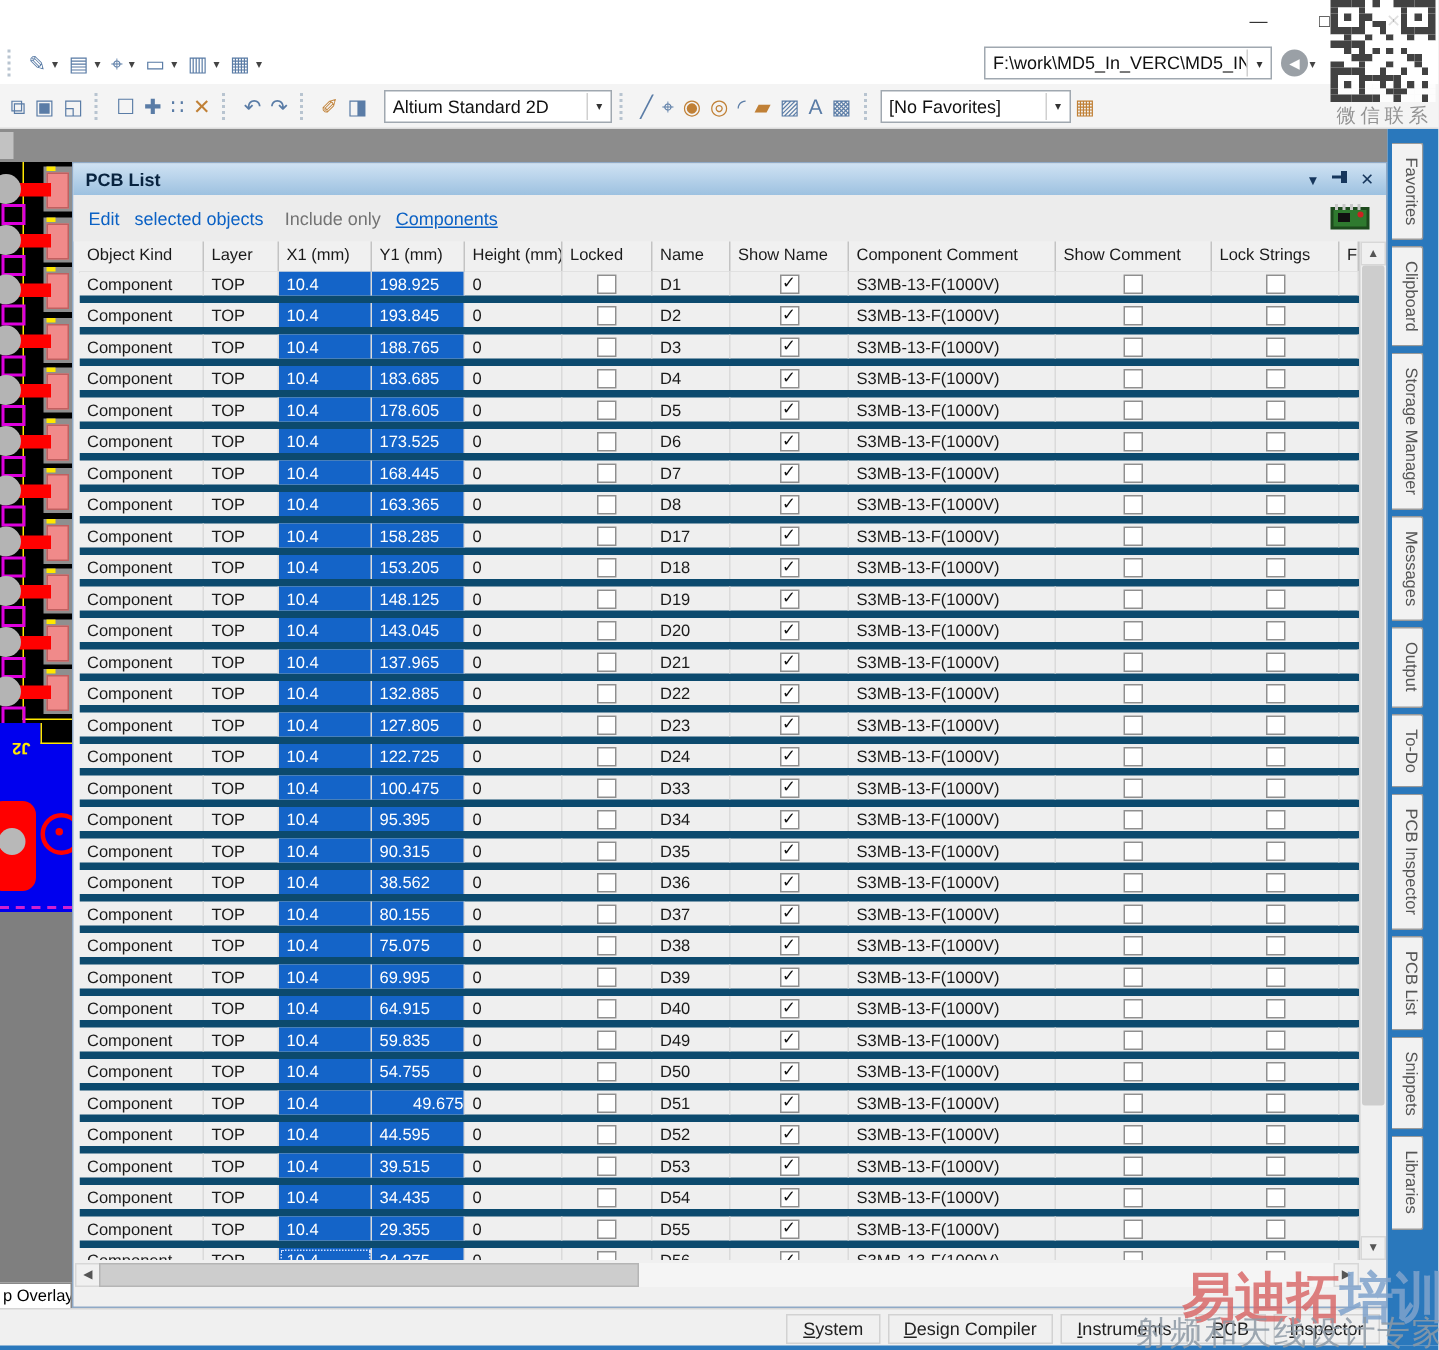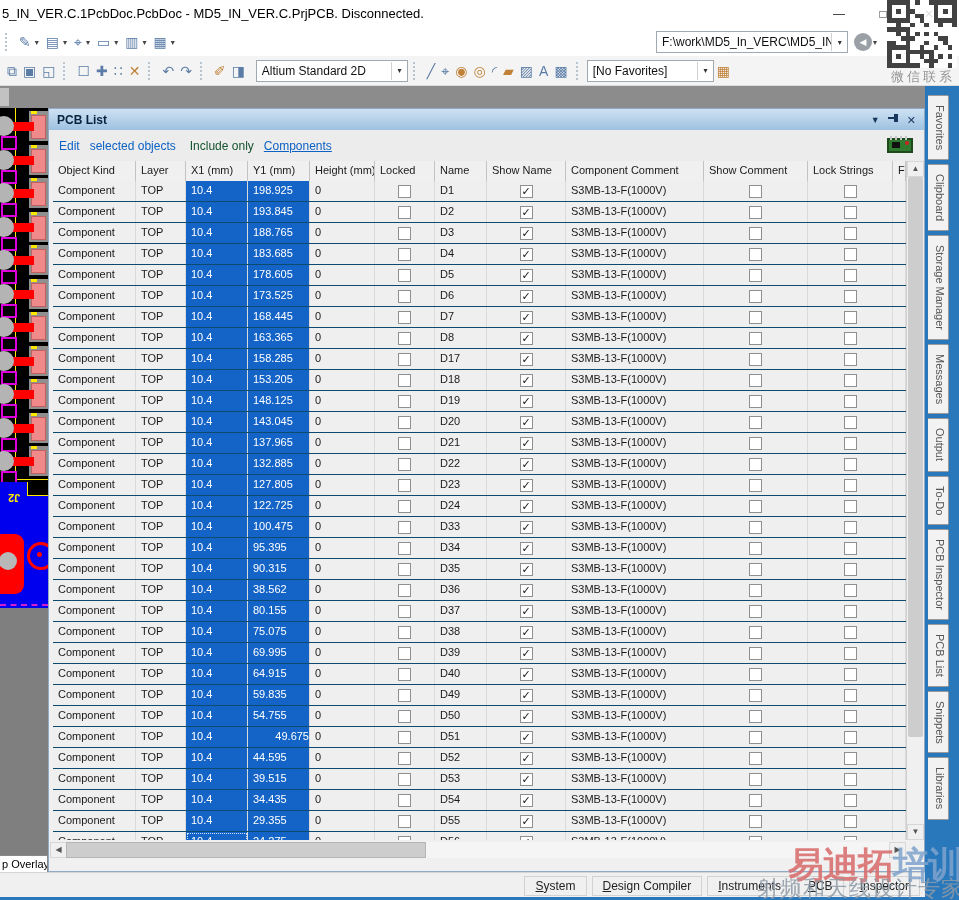--- a/index.html
+++ b/index.html
@@ -43,28 +43,28 @@
 
   
   .panel{left:48px;top:108px;width:877px;height:764px;background:#f0f0f0;border:1px solid #8fa9c6;box-sizing:border-box;}
   .panel-titlebar{left:0;top:0;width:875px;height:21px;background:linear-gradient(#cfe2f3,#9dc1e0);display:flex;align-items:center;}
   .panel-title{font-weight:bold;font-size:12px;color:#08233f;padding-left:8px;}
   .panel-btns{margin-left:auto;display:flex;align-items:center;gap:8px;padding-right:8px;color:#16365c;}
   .panel-btn{font-size:9px;line-height:12px;}
   .panel-toolbar{left:0;top:21px;width:875px;height:31px;background:#ececec;display:flex;align-items:center;font-size:12px;}
   .link{color:var(--link);margin-left:10px;}
   .link.u{text-decoration:underline;}
-  .plain-label{color:#14532d;margin-left:14px;}
+  .plain-label{color:#737373;margin-left:14px;}
   .pcb-chip{margin-left:auto;margin-right:10px;}
 
   
   .thead{left:4px;top:52px;width:854px;height:20px;display:flex;background:#f0f0f0;border-bottom:1px solid #b5b5b5;}
   .th{font-size:11px;color:#1a1a1a;border-right:1px solid #c3c3c3;box-sizing:border-box;padding:3px 0 0 5px;white-space:nowrap;overflow:hidden;}
   .tbody{left:4px;top:72px;width:854px;height:659px;overflow:hidden;background:#efefef;}
-  .tr{display:flex;height:21px;border-bottom:1px solid #0c4a6e;box-sizing:border-box;}
+  .tr{display:flex;height:21px;border-bottom:5px solid #0c4a6e;box-sizing:border-box;}
   .td{font-size:11px;color:#1a1a1a;border-right:1px solid #dadada;box-sizing:border-box;padding:3px 0 0 5px;white-space:nowrap;overflow:hidden;}
   .td.sel{background:var(--sel);color:#fff;}
   .td.cbcell{display:flex;align-items:center;justify-content:center;padding:0;}
   .cb{width:13px;height:13px;background:#fff;border:1px solid #8f8f8f;box-sizing:border-box;font-size:11px;line-height:11px;text-align:center;color:#111;}
   .cb.checked::after{content:"✓";font-weight:bold;}
   .td.focus{outline:1px dotted #cfe0ff;outline-offset:-2px;}
 
   
   .vscroll{left:857px;top:52px;width:17px;height:679px;background:#f0f0f0;border-left:1px solid #d0d0d0;}
   .sc-btn{position:absolute;left:0;width:17px;height:16px;background:#f0f0f0;border:1px solid #d7d7d7;box-sizing:border-box;
@@ -94,21 +94,20 @@
   .qr-caption{right:4px;top:68px;font-size:13px;letter-spacing:3px;color:#8a8a8a;z-index:50;opacity:.9;}
   .brand{left:788px;top:841px;font-size:36px;font-weight:bold;letter-spacing:-1px;opacity:.85;z-index:60;white-space:nowrap;}
   .brand .r{color:var(--wmred);}
   .brand .b{color:var(--wmblue);}
   .brand-sub{left:757px;top:874px;font-size:22px;color:#8e9aa6;opacity:.85;z-index:60;white-space:nowrap;letter-spacing:1px;}
 </style>
 </head>
 <body>
 
 <div class="abs titlebar">
-  <span class="abs title">5_IN_VER.C.1PcbDoc.PcbDoc - MD5_IN_VER.C.PrjPCB. Disconnected.</span>
   <span class="abs win-btn" style="left:824px">—</span>
   <span class="abs win-btn" style="left:868px">□</span>
   <span class="abs win-btn" style="left:914px">✕</span>
 </div>
 
 <div class="abs menubar">
   <span class="grip"></span>
   <span class="icon-group" style="display:flex;align-items:center">
       <span class="tb-icon">✎</span>
       <span class="dd-arrow">▾</span>

